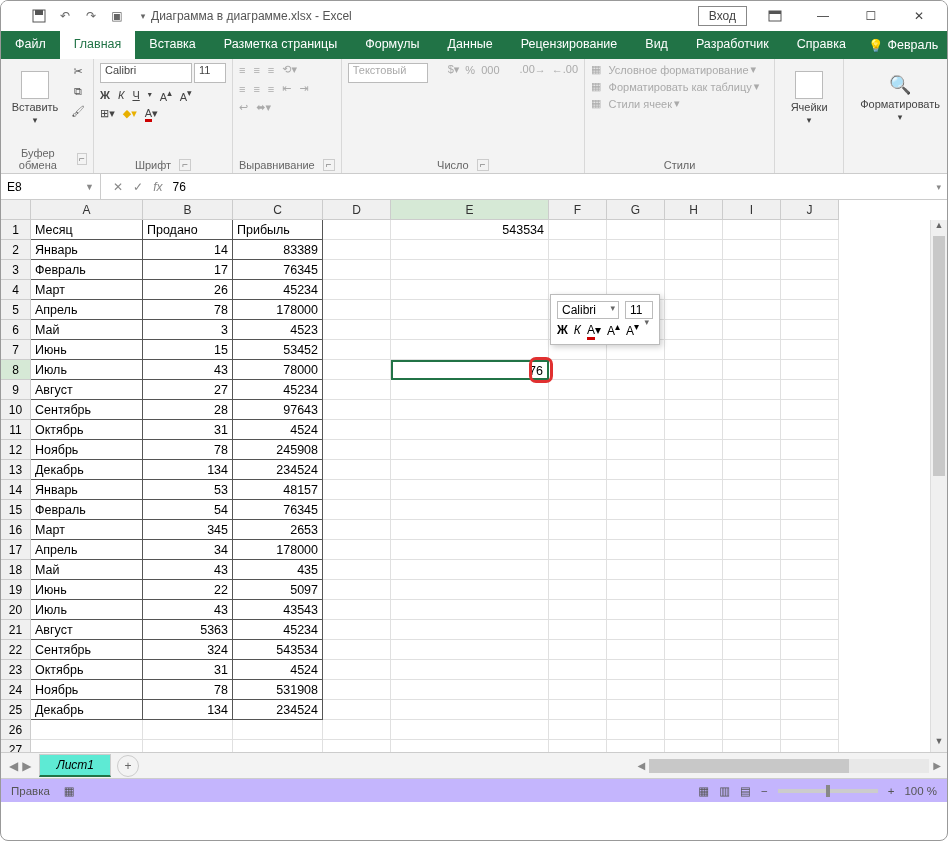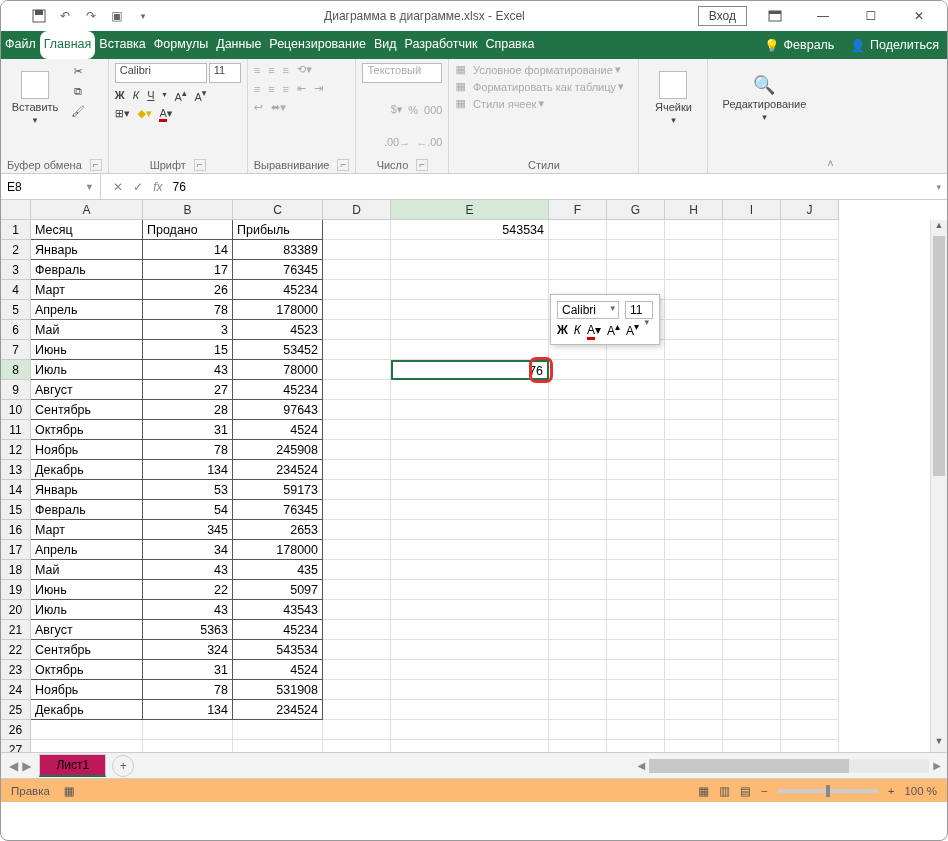--- a/index.html
+++ b/index.html
@@ -1,25 +1,25 @@
 <!DOCTYPE html>
 <html><head>
 <meta charset="utf-8">
 <style>
 * { box-sizing: border-box; margin: 0; padding: 0; font-family: "Segoe UI", Arial, sans-serif; }
 body { background: #fff; width: 948px; height: 841px; overflow: hidden; position: relative; border: 1px solid #999; border-radius: 8px; }
 .titlebar { height: 30px; background: #fff; display: flex; align-items: center; font-size: 12px; color: #444; }
 .titlebar .qat { display: flex; gap: 10px; padding-left: 30px; align-items: center; }
 .titlebar .qat .ico { width: 16px; height: 16px; display: flex; align-items: center; justify-content: center; color: #666; }
-.titlebar .title { flex: 1; text-align: center; color: #555; }
+.titlebar .title { flex: 1; color: #555; }
 .titlebar .right { display: flex; align-items: center; gap: 8px; padding-right: 8px; }
 .titlebar .login { border: 1px solid #888; padding: 2px 10px; font-size: 12px; }
 .titlebar .winbtn { width: 40px; height: 28px; display: flex; align-items: center; justify-content: center; color: #444; }
 .tabs { height: 28px; background: #217346; display: flex; align-items: stretch; font-size: 12.5px; color: #fff; }
-.tabs .tab { padding: 6px 4px; cursor: pointer; white-space: nowrap; border-radius: 8px; }
+.tabs .tab { padding: 6px 14px; cursor: pointer; white-space: nowrap; }
 .tabs .tab.active { background: #ffffff; color: #217346; }
 .tabs .spacer { flex: 1; }
 .tabs .tell { display: flex; align-items: center; gap: 4px; padding: 0 8px; }
 .ribbon { height: 115px; background: #f3f3f3; border-bottom: 1px solid #ccc; display: flex; font-size: 11px; color: #444; }
 .group { border-right: 1px solid #d8d8d8; padding: 4px 6px 2px 6px; display: flex; flex-direction: column; justify-content: space-between; }
 .group .glabel { text-align: center; font-size: 11px; color: #666; padding-top: 2px; display: flex; justify-content: center; align-items: center; gap: 8px; }
 .group .gbody { display: flex; gap: 6px; align-items: flex-start; flex: 1; }
 .bigbtn { display: flex; flex-direction: column; align-items: center; justify-content: center; width: 56px; height: 70px; gap: 2px; }
 .bigbtn .ico { width: 28px; height: 28px; border: 1px solid #bbb; background: #fff; }
 .btncol { display: flex; flex-direction: column; gap: 4px; }
@@ -50,24 +50,24 @@
 .wE { width: 158px; } .wF { width: 58px; } .wG { width: 58px; } .wH { width: 58px; }
 .wI { width: 58px; } .wJ { width: 58px; }
 .editcell { position: absolute; border: 2px solid #217346; background: #fff; text-align: right; padding: 0 4px; line-height: 18px; font-size: 12.5px; }
 .red-marker { position: absolute; border: 3px solid #e03030; border-radius: 7px; width: 24px; height: 26px; pointer-events: none; }
 .minitoolbar { position: absolute; background: #fff; border: 1px solid #bbb; box-shadow: 2px 2px 6px rgba(0,0,0,0.2); padding: 4px 6px; font-size: 12px; }
 .minitoolbar .mrow { display: flex; gap: 6px; align-items: center; margin: 2px 0; }
 .minitoolbar .msel { border: 1px solid #bbb; padding: 1px 16px 1px 4px; font-size: 12px; position: relative; }
 .minitoolbar .msel::after { content: "▾"; position: absolute; right: 3px; font-size: 9px; color: #666; }
 .sheettabs { height: 26px; border-top: 1px solid #ccc; background: #f3f3f3; display: flex; align-items: center; font-size: 12px; }
 .sheettabs .nav { display: flex; gap: 4px; padding: 0 8px; color: #888; }
-.sheettabs .stab { background: #be185d; border: 1px solid #ccc; border-bottom: 2px solid #217346; padding: 3px 16px; }
+.sheettabs .stab { background: #5eead4; border: 1px solid #ccc; border-bottom: 2px solid #217346; padding: 3px 16px; font-style: italic; }
 .sheettabs .addtab { width: 22px; height: 22px; border: 1px solid #ccc; border-radius: 50%; text-align: center; line-height: 20px; margin-left: 6px; color: #666; }
 .sheettabs .hscroll { flex: 1; }
-.statusbar { height: 24px; background: #fdba74; border-top: 1px solid #ccc; display: flex; align-items: center; font-size: 11.5px; color: #555; padding: 0 10px; justify-content: space-between; }
+.statusbar { height: 24px; background: #c4b5fd; border-top: 1px solid #ccc; display: flex; align-items: center; font-size: 11.5px; color: #555; padding: 0 10px; justify-content: space-between; }
 .statusbar .views { display: flex; gap: 10px; align-items: center; }
 .vscroll { position: absolute; right: 0; top: 20px; bottom: 0; width: 17px; background: #f0f0f0; border-left: 1px solid #ddd; }
 .vscroll .thumb { position: absolute; left: 2px; right: 2px; top: 16px; height: 240px; background: #c8c8c8; }
 .vscroll .arr { position: absolute; left: 0; right: 0; height: 16px; text-align: center; font-size: 9px; color: #666; background: #f0f0f0; }
 svg { display: block; }
 </style>
 </head>
 <body>
 
 <div class="titlebar">
@@ -96,20 +96,21 @@
     <span class="winbtn">☐</span>
     <span class="winbtn">✕</span>
   </div>
 </div>
 
 <div class="tabs">
   <div id="tabs-container" style="display:flex;">
       <div class="tab">Файл</div>
       <div class="tab active">Главная</div>
       <div class="tab">Вставка</div>
+      <div class="tab">Разметка страницы</div>
       <div class="tab">Формулы</div>
       <div class="tab">Данные</div>
       <div class="tab">Рецензирование</div>
       <div class="tab">Вид</div>
       <div class="tab">Разработчик</div>
       <div class="tab">Справка</div>
     </div>
   <div class="spacer"></div>
   <div class="tell">
       <span>💡</span>
@@ -184,21 +185,21 @@
         <span>↩</span>
         <span>⬌▾</span>
       </div>
     </div>
     <div class="glabel">
         <span>Выравнивание</span>
         <span class="dlaunch">⌐</span>
       </div>
   </div>
   <div class="group disabled">
-    <div class="gbody" style="flex-direction:column;gap:20px;align-items:flex-end;">
+    <div class="gbody" style="flex-direction:row;gap:20px;">
       <div class="fontsel" style="width:80px;">Текстовый</div>
       <div class="fontrow" style="gap:6px;">
         <span>$▾</span>
         <span>%</span>
         <span>000</span>
       </div>
       <div class="fontrow" style="gap:6px;">
         <span>.00→</span>
         <span>←.00</span>
       </div>
@@ -225,21 +226,21 @@
           <span>Ячейки</span>
           <span style="font-size:9px;">▾</span>
         </div>
       </div>
     <div class="glabel"></div>
   </div>
   <div class="group" style="border-right:none;">
     <div class="gbody">
         <div class="bigbtn" style="width:100px;">
           <span style="font-size:18px;">🔍</span>
-          <span>Редактирование</span>
+          <span>Форматировать</span>
           <span style="font-size:9px;">▾</span>
         </div>
       </div>
     <div class="glabel"></div>
   </div>
   <div style="width:20px;display:flex;align-items:flex-end;justify-content:center;padding-bottom:4px;color:#888;">˄</div>
 </div>
 
 <div class="namebox-row">
   <div class="namebox">
@@ -438,21 +439,21 @@
         <div class="cell wF"></div>
         <div class="cell wG"></div>
         <div class="cell wH"></div>
         <div class="cell wI"></div>
         <div class="cell wJ"></div>
       </div>
       <div class="row">
         <div class="rowhdr">14</div>
         <div class="cell wA b">Январь</div>
         <div class="cell wB num b">53</div>
-        <div class="cell wC num b">59173</div>
+        <div class="cell wC num b">48157</div>
         <div class="cell wD"></div>
         <div class="cell wE num"></div>
         <div class="cell wF"></div>
         <div class="cell wG"></div>
         <div class="cell wH"></div>
         <div class="cell wI"></div>
         <div class="cell wJ"></div>
       </div>
       <div class="row">
         <div class="rowhdr">15</div>

